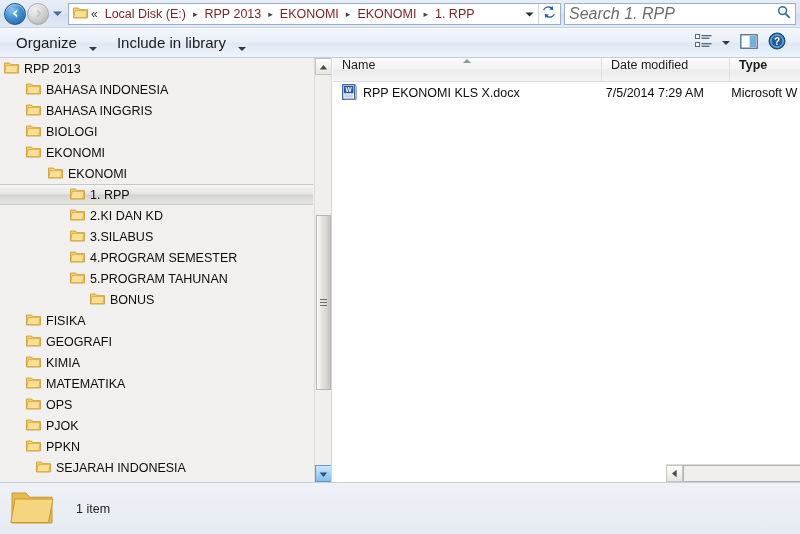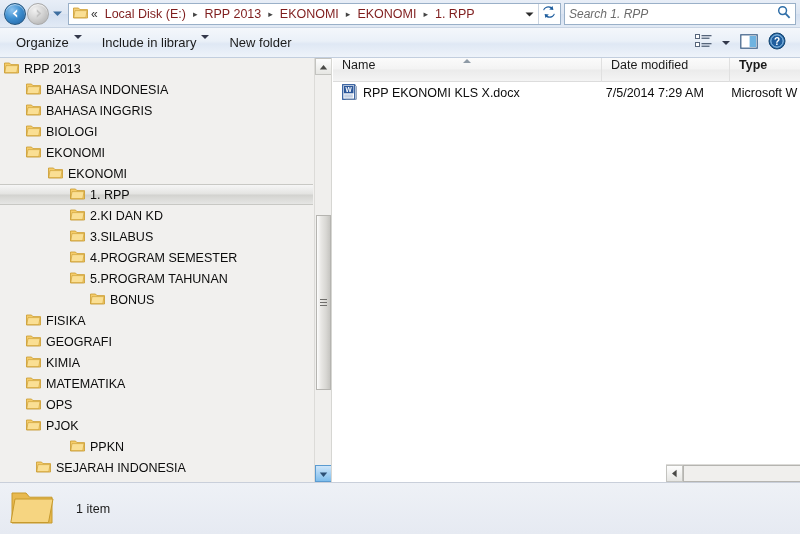--- a/index.html
+++ b/index.html
@@ -74,35 +74,35 @@
     flex: 0 0 auto; width: 20px; height: 20px;
     display: flex; align-items: center; justify-content: center;
     border-left: 1px solid #ccd6e2;
   }
   .searchbox {
     flex: 0 0 232px; height: 22px; margin-left: 3px;
     background: #fff; border: 1px solid #9ab0c8;
     display: flex; align-items: center; padding: 0 4px;
   }
   .search-placeholder {
-    flex: 1 1 auto; color: #6b6b6b; font-style: italic; font-size: 12px;
+    flex: 1 1 auto; color: #6b6b6b; font-style: italic; font-size: 16px;
     white-space: nowrap; overflow: hidden;
   }
 
   
   .toolbar {
     position: absolute; left: 0; top: 28px; width: 800px; height: 30px;
     background: linear-gradient(to bottom, #f4f7fb 0%, #eaf0f8 45%, #dfe8f4 55%, #eef3fa 100%);
     border-bottom: 1px solid #c2cede;
     display: flex; align-items: center;
     padding: 0 6px;
   }
   .tbitem {
-    display: flex; align-items: flex-start; gap: 5px;
-    padding: 4px 9px; font-size: 13px; color: #1b1b1b; white-space: nowrap;
+    display: flex; align-items: flex-end; gap: 12px;
+    padding: 4px 9px; font-size: 15px; color: #1b1b1b; white-space: nowrap;
     border: 1px solid transparent; border-radius: 2px;
   }
   .caret-dn {
     width: 0; height: 0;
     border-left: 4px solid transparent; border-right: 4px solid transparent;
     border-top: 4px solid #33384a;
   }
   .tb-spacer { flex: 1 1 auto; }
   .tb-right { display: flex; align-items: center; gap: 2px; padding-right: 4px; }
   .tb-icon-btn {
@@ -310,23 +310,20 @@
 
   <div class="toolbar">
     <div class="tbitem">
       <span>Organize</span>
       <span class="caret-dn"></span>
     </div>
     <div class="tbitem">
       <span>Include in library</span>
       <span class="caret-dn"></span>
     </div>
-    <div class="tbitem">
-      <span>New folder</span>
-    </div>
     <div class="tb-spacer"></div>
     <div class="tb-right">
       <div class="tb-icon-btn">
         <span>
           <svg width="17" height="14" viewBox="0 0 17 14">
             <rect x="0.5" y="0.5" width="4" height="4" fill="#ffffff" stroke="#56657a" stroke-width="1"></rect>
             <rect x="0.5" y="8.5" width="4" height="4" fill="#ffffff" stroke="#56657a" stroke-width="1"></rect>
             <rect x="6.5" y="1" width="10" height="1.3" fill="#56657a"></rect>
             <rect x="6.5" y="3.6" width="8" height="1.3" fill="#56657a"></rect>
             <rect x="6.5" y="9" width="10" height="1.3" fill="#56657a"></rect>
@@ -480,21 +477,21 @@
               </svg></span>
             <span class="tree-label">OPS</span>
           </div>
           <div class="tree-row" style="padding-left: 26px;">
             <span class="folder-ico"><svg width="15" height="13" viewBox="0 0 15 13">
                 <path d="M0.5 2 h5 l1.4 1.6 H14.5 V12 H0.5 Z" fill="#f5cc6a" stroke="#c99b2e" stroke-width="0.8"></path>
                 <path d="M2 4.6 H14 L12.8 11.6 H0.8 Z" fill="#fadf94" stroke="#c99b2e" stroke-width="0.6"></path>
               </svg></span>
             <span class="tree-label">PJOK</span>
           </div>
-          <div class="tree-row" style="padding-left: 26px; margin-left: 44px;">
+          <div class="tree-row" style="padding-left: 26px;">
             <span class="folder-ico"><svg width="15" height="13" viewBox="0 0 15 13">
                 <path d="M0.5 2 h5 l1.4 1.6 H14.5 V12 H0.5 Z" fill="#f5cc6a" stroke="#c99b2e" stroke-width="0.8"></path>
                 <path d="M2 4.6 H14 L12.8 11.6 H0.8 Z" fill="#fadf94" stroke="#c99b2e" stroke-width="0.6"></path>
               </svg></span>
             <span class="tree-label">PPKN</span>
           </div>
           <div class="tree-row" style="padding-left: 36px;">
             <span class="folder-ico"><svg width="15" height="13" viewBox="0 0 15 13">
                 <path d="M0.5 2 h5 l1.4 1.6 H14.5 V12 H0.5 Z" fill="#f5cc6a" stroke="#c99b2e" stroke-width="0.8"></path>
                 <path d="M2 4.6 H14 L12.8 11.6 H0.8 Z" fill="#fadf94" stroke="#c99b2e" stroke-width="0.6"></path>

